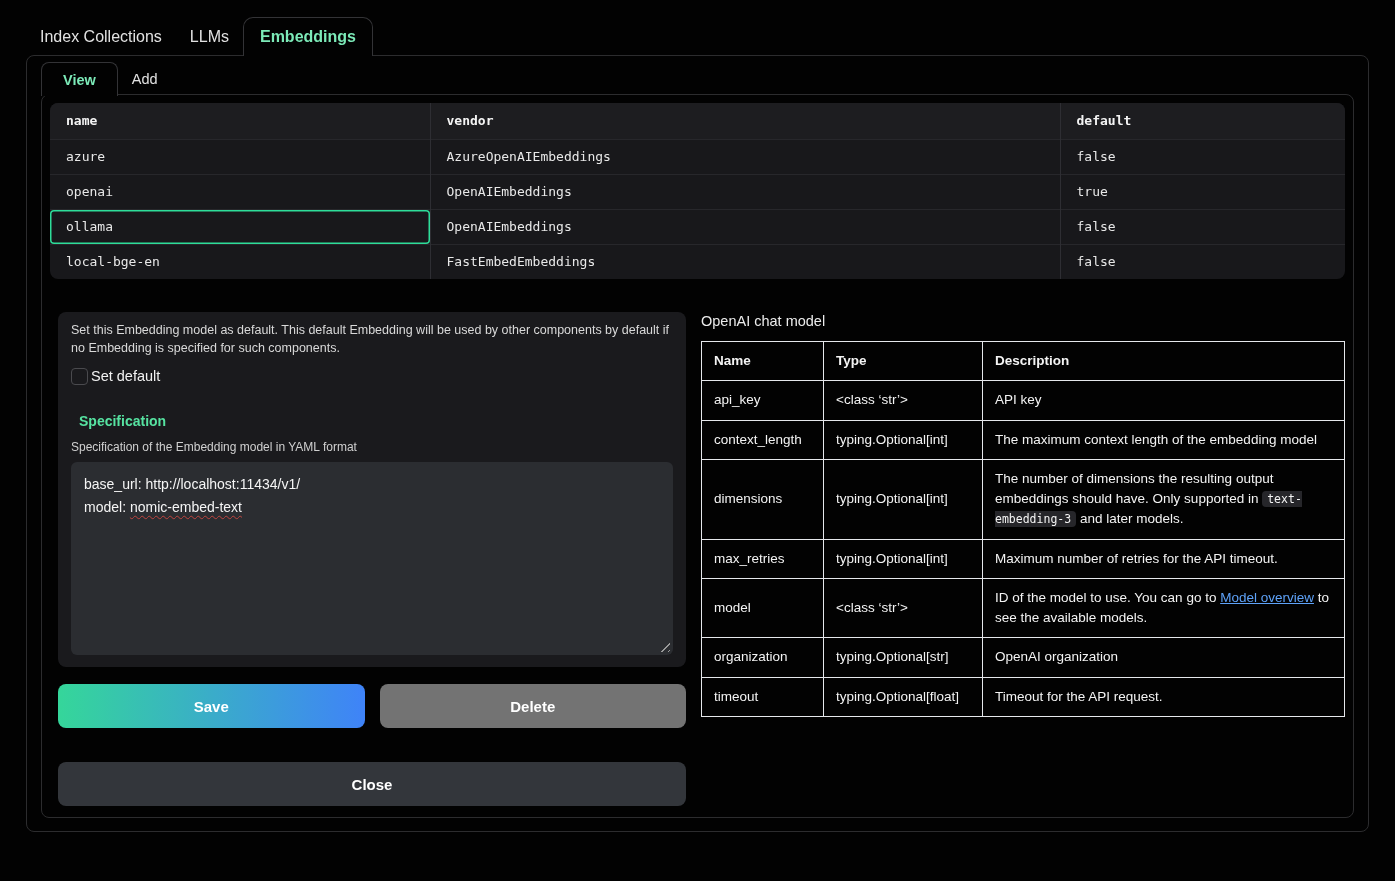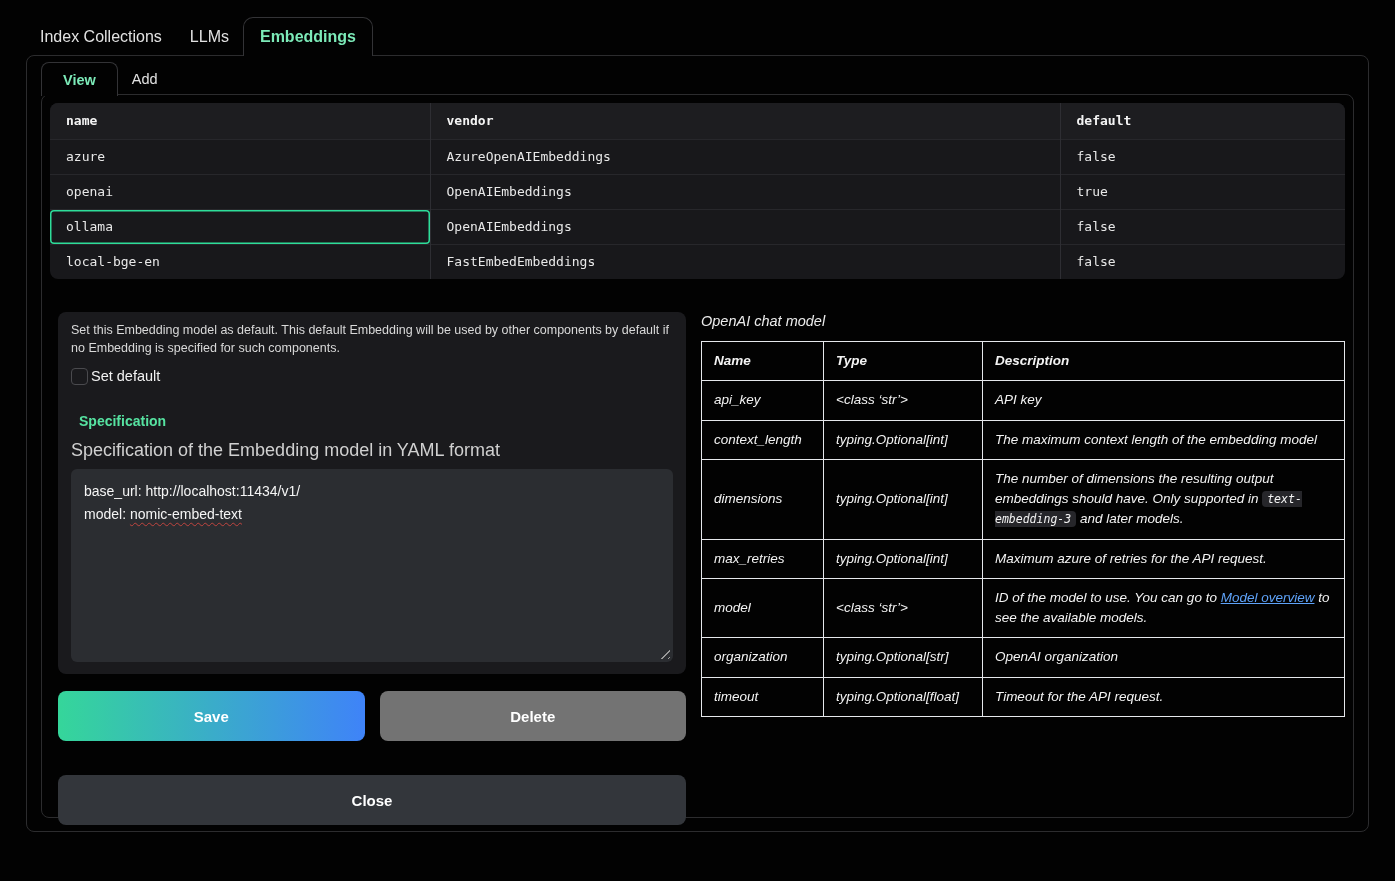--- a/index.html
+++ b/index.html
@@ -33,40 +33,40 @@
   .emb-table th { background:#1d1d20; text-align:left; font-weight:bold; height:36px; padding:0 16px; color:#f4f4f4; }
   .emb-table td { height:35px; padding:0 16px; border-top:1px solid #27272b; cursor:pointer; }
   .emb-table th:nth-child(1) { width:380px; }
   .emb-table th:nth-child(2) { width:630px; }
   .emb-table th:not(:last-child), .emb-table td:not(:last-child) { border-right:1px solid #2e2e33; }
   .emb-table td.selected { box-shadow: inset 0 0 0 1.5px #2edd9a; border-radius:4px; }
 
   
   .main-area { display:flex; gap:15px; margin-top:33px;padding-left:8px; }
   .left-col { width:628px; flex:none; }
-  .right-col { flex:1; min-width:0;font-style:italic; }
+  .right-col { flex:1; min-width:0; }
 
   .form-panel { background:#1a1a1d; border-radius:8px; padding:9px 13px 12px; }
   .help { font-size:12.5px; color:#d9d9d9; line-height:1.45; max-width:600px; }
   .checkbox-row { display:flex; align-items:center; gap:3px; margin-top:9px; height:20px; cursor:pointer; }
   .checkbox { width:17px; height:17px; border:1.5px solid #4a4a4e; border-radius:4px; flex:none; }
   .cb-label { font-size:14.5px; color:#f2f2f2; }
   .spec-heading { margin-top:27px; margin-left:8px; color:#56e3a1; font-weight:bold; font-size:14px; }
-  .spec-caption { margin-top:11px; font-size:18px; color:#d0d0d0; }
+  .spec-caption { margin-top:11px; font-size:12px; color:#d0d0d0; }
 
   .yaml-editor { position:relative; margin-top:8px; height:193px; background:#2b2d31; border-radius:6px;
          padding:11px 13px; font-size:14px; line-height:1.6; color:#f5f5f5; cursor:text; }
   .misspell { text-decoration-line:underline; text-decoration-style:wavy; text-decoration-color:#c0443f;
          text-decoration-thickness:1px; text-underline-offset:3px; }
   .resize-grip { position:absolute; right:3px; bottom:3px; width:11px; height:11px; cursor:nwse-resize;
          background:repeating-linear-gradient(135deg,#9a9a9a 0 1px,transparent 1px 4.5px);
          clip-path:polygon(100% 0,100% 100%,0 100%); }
 
   .btn-row { display:flex; gap:15px; margin-top:17px; }
-  .btn { height:50px; border:none; border-radius:8px; font-family:inherit; font-size:15px; font-weight:bold;
+  .btn { height:44px; border:none; border-radius:8px; font-family:inherit; font-size:15px; font-weight:bold;
          color:#fff; cursor:pointer; }
   .btn.save { flex:1; background:linear-gradient(90deg,#35d69a,#3f83f8); }
   .btn.delete { flex:1; background:#737373; }
   .btn.close { width:100%; margin-top:34px; background:#33363b; }
 
   
   .doc-title { font-size:14.5px; color:#ececec; padding-top:1px; }
   .doc-table { width:100%; border-collapse:collapse; margin-top:12px; font-size:13.5px; color:#f3f3f3; }
   .doc-table th, .doc-table td { border:1px solid #e5e7eb; padding:9px 12px; text-align:left; line-height:1.5;
          vertical-align:middle; }
@@ -178,21 +178,21 @@
                   <td>The maximum context length of the embedding model</td>
                 </tr>
                 <tr>
                   <td>dimensions</td>
                   <td>typing.Optional[int]</td>
                   <td>The number of dimensions the resulting output embeddings should have. Only supported in <code>text-embedding-3</code> and later models.</td>
                 </tr>
                 <tr>
                   <td>max_retries</td>
                   <td>typing.Optional[int]</td>
-                  <td>Maximum azure of retries for the API request.</td>
+                  <td>Maximum number of retries for the API timeout.</td>
                 </tr>
                 <tr>
                   <td>model</td>
                   <td>&lt;class ‘str’&gt;</td>
                   <td>ID of the model to use. You can go to <a>Model overview</a> to see the available models.</td>
                 </tr>
                 <tr>
                   <td>organization</td>
                   <td>typing.Optional[str]</td>
                   <td>OpenAI organization</td>

